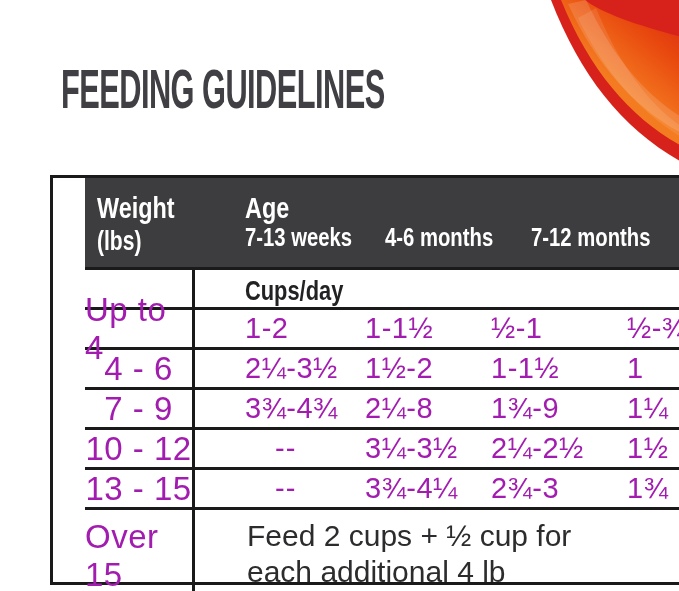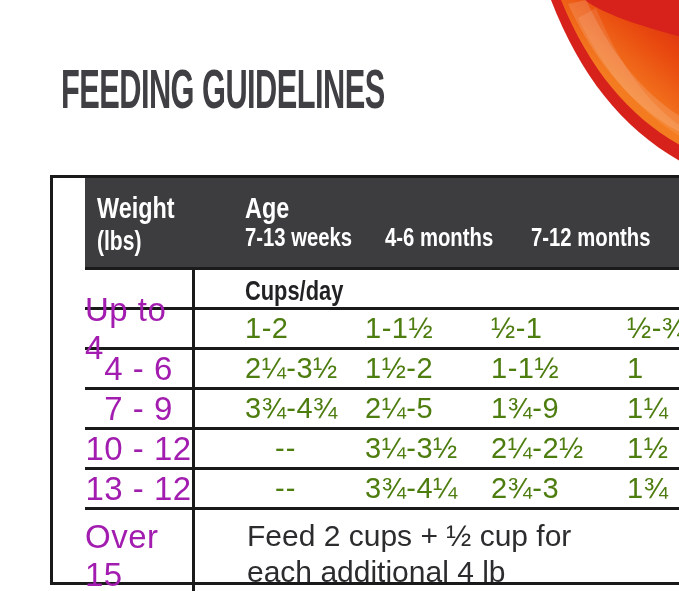--- a/index.html
+++ b/index.html
@@ -40,21 +40,21 @@
   .hdr-main{font-size:30px;font-weight:700;line-height:1.15;}
   .hdr-sub{font-size:27px;font-weight:700;line-height:1.15;}
   .age-label{position:absolute;left:50px;top:13px;}
   .subhead{position:absolute;left:50px;right:0;bottom:14px;display:grid;
            grid-template-columns:120px 126px 136px 1fr;gap:20px;}
   .subhead .hcell{font-size:26px;font-weight:700;}
 
   .units-label{font-size:28px;font-weight:700;color:#222224;position:absolute;left:50px;top:5px;}
 
   .vals{display:grid;grid-template-columns:120px 126px 136px 1fr;align-items:center;height:100%;}
-  .vals span{font-size:29px;font-weight:400;letter-spacing:0.5px;color:#4d7c0f;}
+  .vals span{font-size:29px;font-weight:400;letter-spacing:0.5px;color:#a21caf;}
   .vals span.dash{padding-left:30px;letter-spacing:1px;}
   .weight-cell{font-size:33px;letter-spacing:0.5px;color:#a21caf;}
 
   .row.footer .wcol{align-items:flex-start;padding-top:8px;}
   .note{padding:8px 0 0 52px;font-size:30px;line-height:1.2;color:#2c2c2e;}
 </style>
 </head>
 <body>
 
 <div class="canvas">
@@ -118,38 +118,38 @@
         <span>1½-2</span>
         <span>1-1½</span>
         <span>1</span>
       </div>
     </div>
 
     <div class="row data">
       <div class="wcol weight-cell">7 - 9</div>
       <div class="acol vals">
         <span>3¾-4¾</span>
-        <span>2¼-5</span>
+        <span>2¼-8</span>
         <span>1¾-9</span>
         <span>1¼</span>
       </div>
     </div>
 
     <div class="row data">
       <div class="wcol weight-cell">10 - 12</div>
       <div class="acol vals">
         <span class="dash">--</span>
         <span>3¼-3½</span>
         <span>2¼-2½</span>
         <span>1½</span>
       </div>
     </div>
 
     <div class="row data">
-      <div class="wcol weight-cell">13 - 12</div>
+      <div class="wcol weight-cell">13 - 15</div>
       <div class="acol vals">
         <span class="dash">--</span>
         <span>3¾-4¼</span>
         <span>2¾-3</span>
         <span>1¾</span>
       </div>
     </div>
 
     <div class="row footer">
       <div class="wcol weight-cell">Over 15</div>

